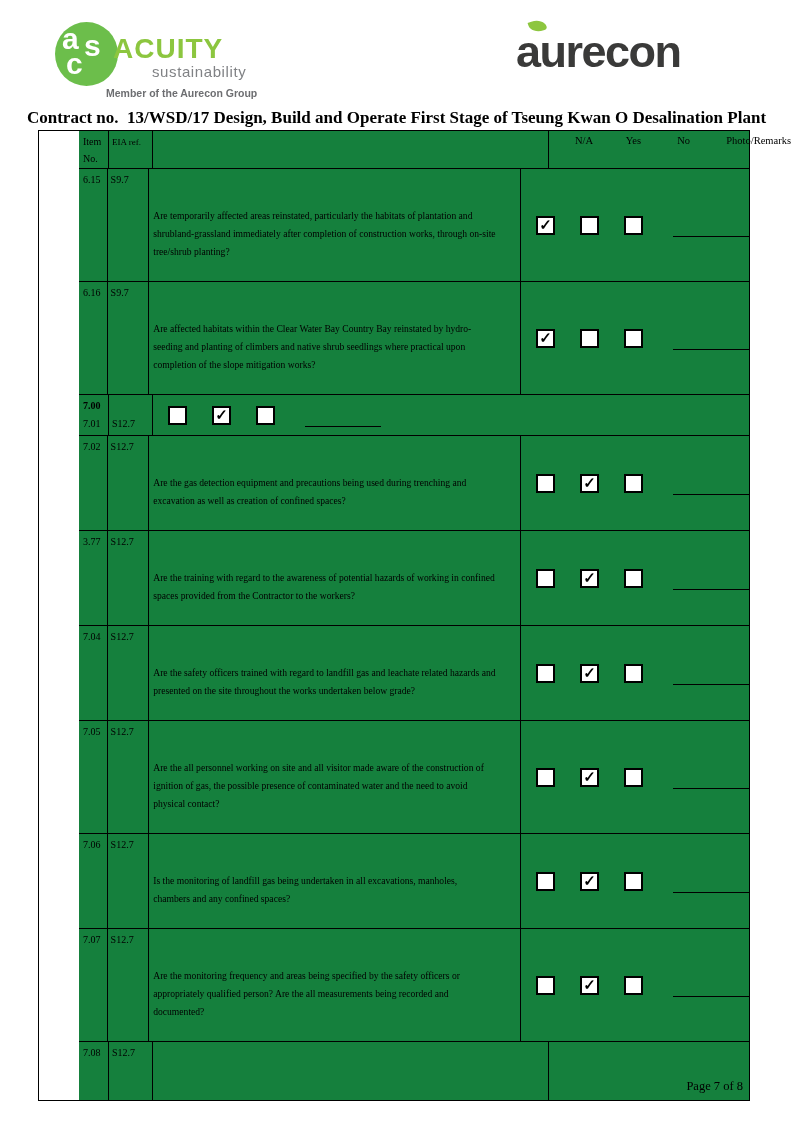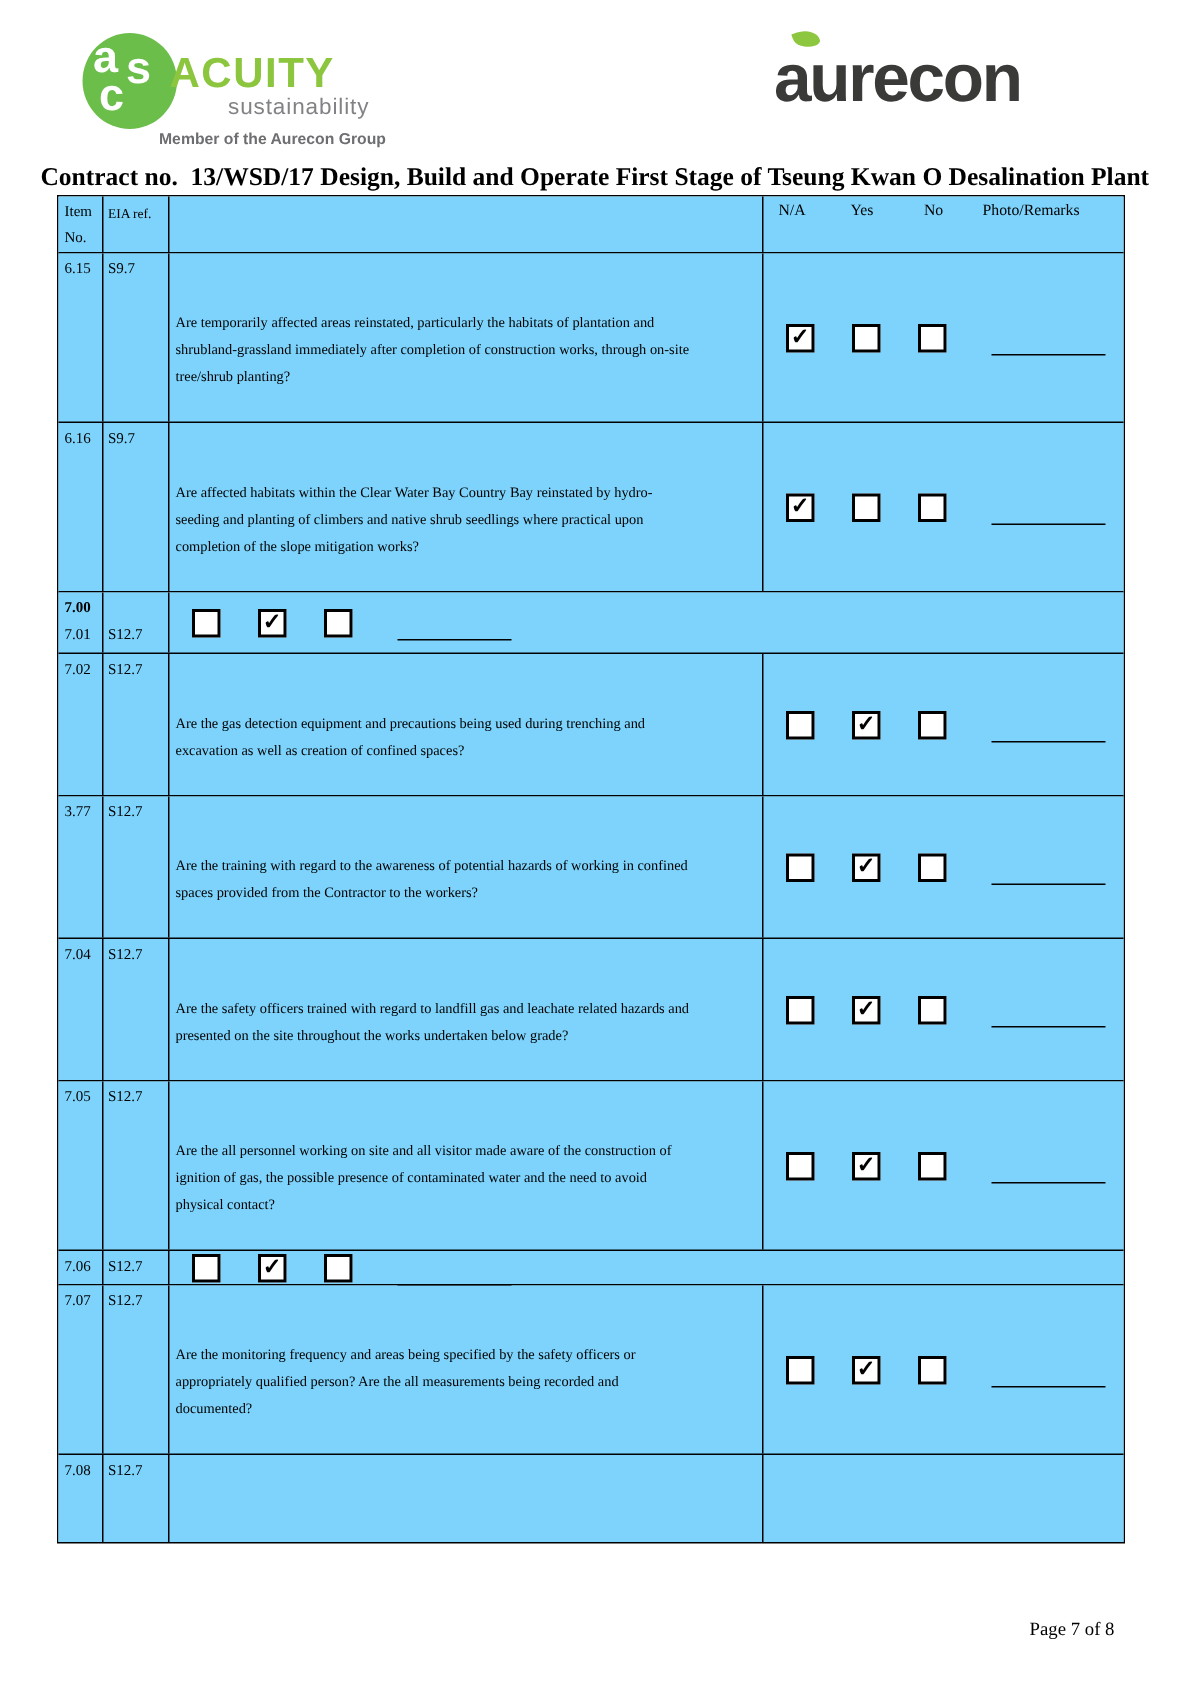--- a/index.html
+++ b/index.html
@@ -42,21 +42,21 @@
   }
 
   
   .doc-title {
     position:absolute; left:0; top:108px; width:100%; text-align:center;
     font-weight:bold; font-size:17px; white-space:pre;
   }
 
   
   .tbl { position:absolute; left:38px; top:130px; width:712px; border:1.5px solid #000; }
-  .trow { display:flex; align-items:stretch; border-bottom:1.5px solid #000; background:#7dd3fc; }
+  .trow { display:flex; align-items:stretch; border-bottom:1.5px solid #000; background:#15803d;margin-left:40px; }
   .tbody .trow:last-child { border-bottom:none; }
   .c-item { width:30px; border-right:1.5px solid #000; padding:2px 2px 2px 4px; font-size:10px; line-height:18px; }
   .c-eia  { width:44px; border-right:1.5px solid #000; padding:2px 2px 2px 3px; font-size:10px; line-height:18px; }
   .c-q    { width:396px; border-right:1.5px solid #000; padding:2px 1px 2px 4px; font-size:9.6px; line-height:18px; white-space:pre-line; }
   .c-checks { flex:1; position:relative; display:flex; align-items:center; }
 
   .section { font-weight:bold; font-size:10px; }
   .has-section .c-eia [data-field="eia"] { margin-top:18px; }
   .has-section [data-field="item"] { font-weight:bold; }
 
@@ -66,21 +66,21 @@
     font-size:15px; font-weight:bold; line-height:1;
   }
   .cbox-na  { margin-left:15px; }
   .cbox-yes { margin-left:25px; }
   .cbox-no  { margin-left:25px; }
   .remark-line { margin-left:30px; width:76px; height:14px; border-bottom:1.5px solid #000; transform:translateY(5px); }
 
   .thead { height:38px; }
   .thead .c-item { font-size:10px; line-height:17px; }
   .thead .c-eia  { font-size:9px; }
-  .hl { position:absolute; top:4px; font-size:10.5px; text-align:left; }
+  .hl { position:absolute; top:4px; font-size:10.5px; text-align:right; }
   .hl-na    { left:10px;  width:34px; }
   .hl-yes   { left:58px;  width:34px; }
   .hl-no    { left:107px; width:34px; }
   .hl-photo { left:146px; width:96px; }
 
   
   .page-footer { position:absolute; right:50px; top:1079px; font-size:12.5px; }
 </style>
 </head>
 <body>
@@ -258,20 +258,25 @@
     </div>
   </div>
       <div class="trow">
     <div class="c-item">
       <div data-field="item">7.06</div>
 
     </div>
     <div class="c-eia">
       <div data-field="eia">S12.7</div>
     </div>
+    <div class="c-q">
+      
+      <div class="qtext" data-field="question">Is the monitoring of landfill gas being undertaken in all excavations, manholes,
+chambers and any confined spaces?</div>
+    </div>
     <div class="c-checks">
       <span class="cbox cbox-na"></span>
       <span class="cbox cbox-yes">✓</span>
       <span class="cbox cbox-no"></span>
       <span class="remark-line"></span>
     </div>
   </div>
       <div class="trow">
     <div class="c-item">
       <div data-field="item">7.07</div>

